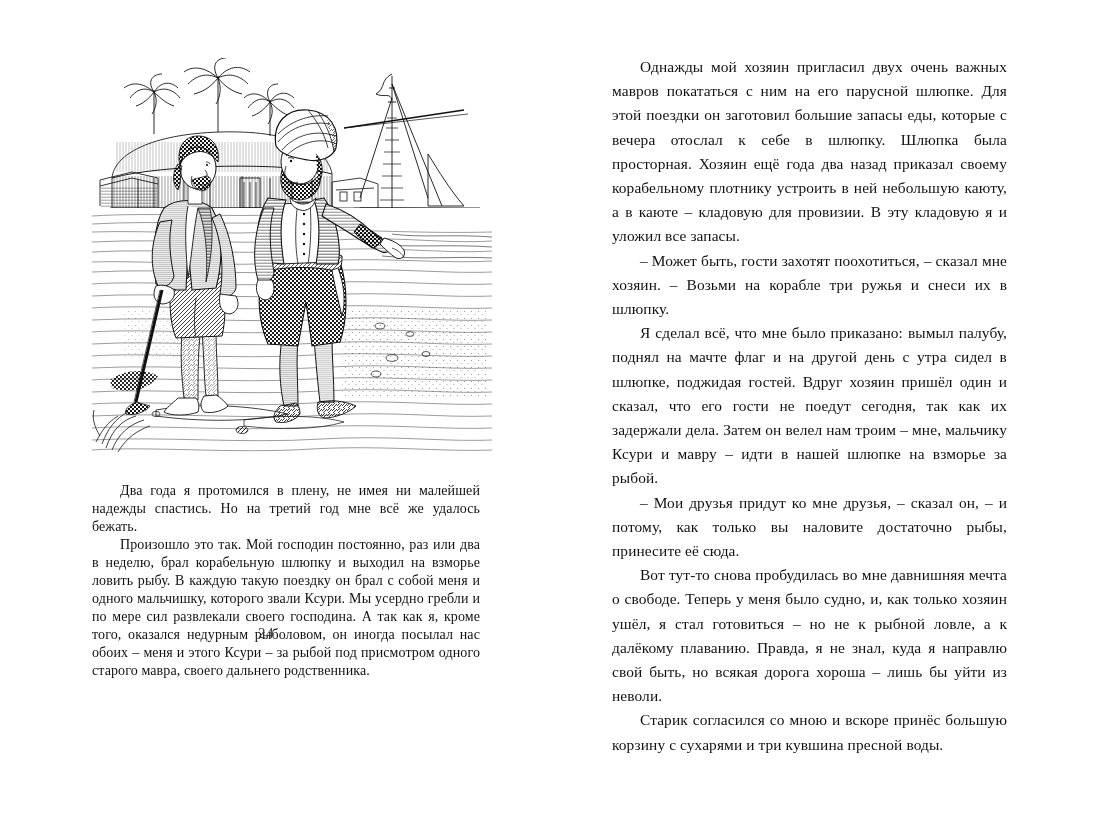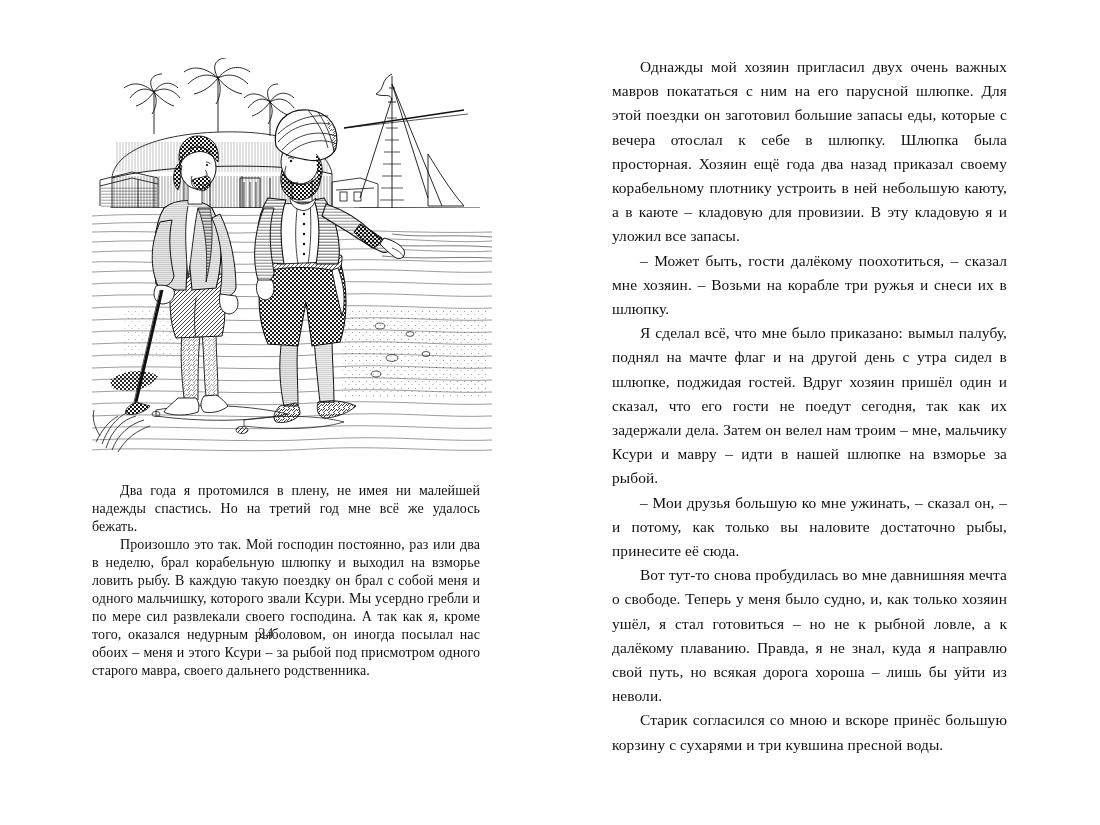--- a/index.html
+++ b/index.html
@@ -385,22 +385,22 @@
       <p>Два года я протомился в плену, не имея ни малейшей надежды спастись. Но на третий год мне всё же удалось бежать.</p>
       <p>Произошло это так. Мой господин постоянно, раз или два в неделю, брал корабельную шлюпку и выходил на взморье ловить рыбу. В каждую такую поездку он брал с собой меня и одного мальчишку, которого звали Ксури. Мы усердно гребли и по мере сил развлекали своего господина. А так как я, кроме того, оказался недурным рыболовом, он иногда посылал нас обоих – меня и этого Ксури – за рыбой под присмотром одного старого мавра, своего дальнего родственника.</p>
     </div>
 
     <div class="folio">24</div>
   </div>
 
   <div class="page page-right">
     <div class="body-text">
       <p>Однажды мой хозяин пригласил двух очень важных мавров покататься с ним на его парусной шлюпке. Для этой поездки он заготовил большие запасы еды, которые с вечера отослал к себе в шлюпку. Шлюпка была просторная. Хозяин ещё года два назад приказал своему корабельному плотнику устроить в ней небольшую каюту, а в каюте – кладовую для провизии. В эту кладовую я и уложил все запасы.</p>
-      <p>– Может быть, гости далёкому поохотиться, – сказал мне хозяин. – Возьми на корабле три ружья и снеси их в шлюпку.</p>
+      <p>– Может быть, гости захотят поохотиться, – сказал мне хозяин. – Возьми на корабле три ружья и снеси их в шлюпку.</p>
       <p>Я сделал всё, что мне было приказано: вымыл палубу, поднял на мачте флаг и на другой день с утра сидел в шлюпке, поджидая гостей. Вдруг хозяин пришёл один и сказал, что его гости не поедут сегодня, так как их задержали дела. Затем он велел нам троим – мне, мальчику Ксури и мавру – идти в нашей шлюпке на взморье за рыбой.</p>
-      <p>– Мои друзья большую ко мне ужинать, – сказал он, – и потому, как только вы наловите достаточно рыбы, принесите её сюда.</p>
-      <p>Вот тут-то снова пробудилась во мне давнишняя мечта о свободе. Теперь у меня было судно, и, как только хозяин ушёл, я стал готовиться – но не к рыбной ловле, а к далёкому плаванию. Правда, я не знал, куда я направлю свой путь, но всякая дорога хороша – лишь бы уйти из неволи.</p>
+      <p>– Мои друзья придут ко мне друзья, – сказал он, – и потому, как только вы наловите достаточно рыбы, принесите её сюда.</p>
+      <p>Вот тут-то снова пробудилась во мне давнишняя мечта о свободе. Теперь у меня было судно, и, как только хозяин ушёл, я стал готовиться – но не к рыбной ловле, а к далёкому плаванию. Правда, я не знал, куда я направлю свой быть, но всякая дорога хороша – лишь бы уйти из неволи.</p>
       <p>Старик согласился со мною и вскоре принёс большую корзину с сухарями и три кувшина пресной воды.</p>
     </div>
 
   </div>
 
 </div>
 
 </body></html>

